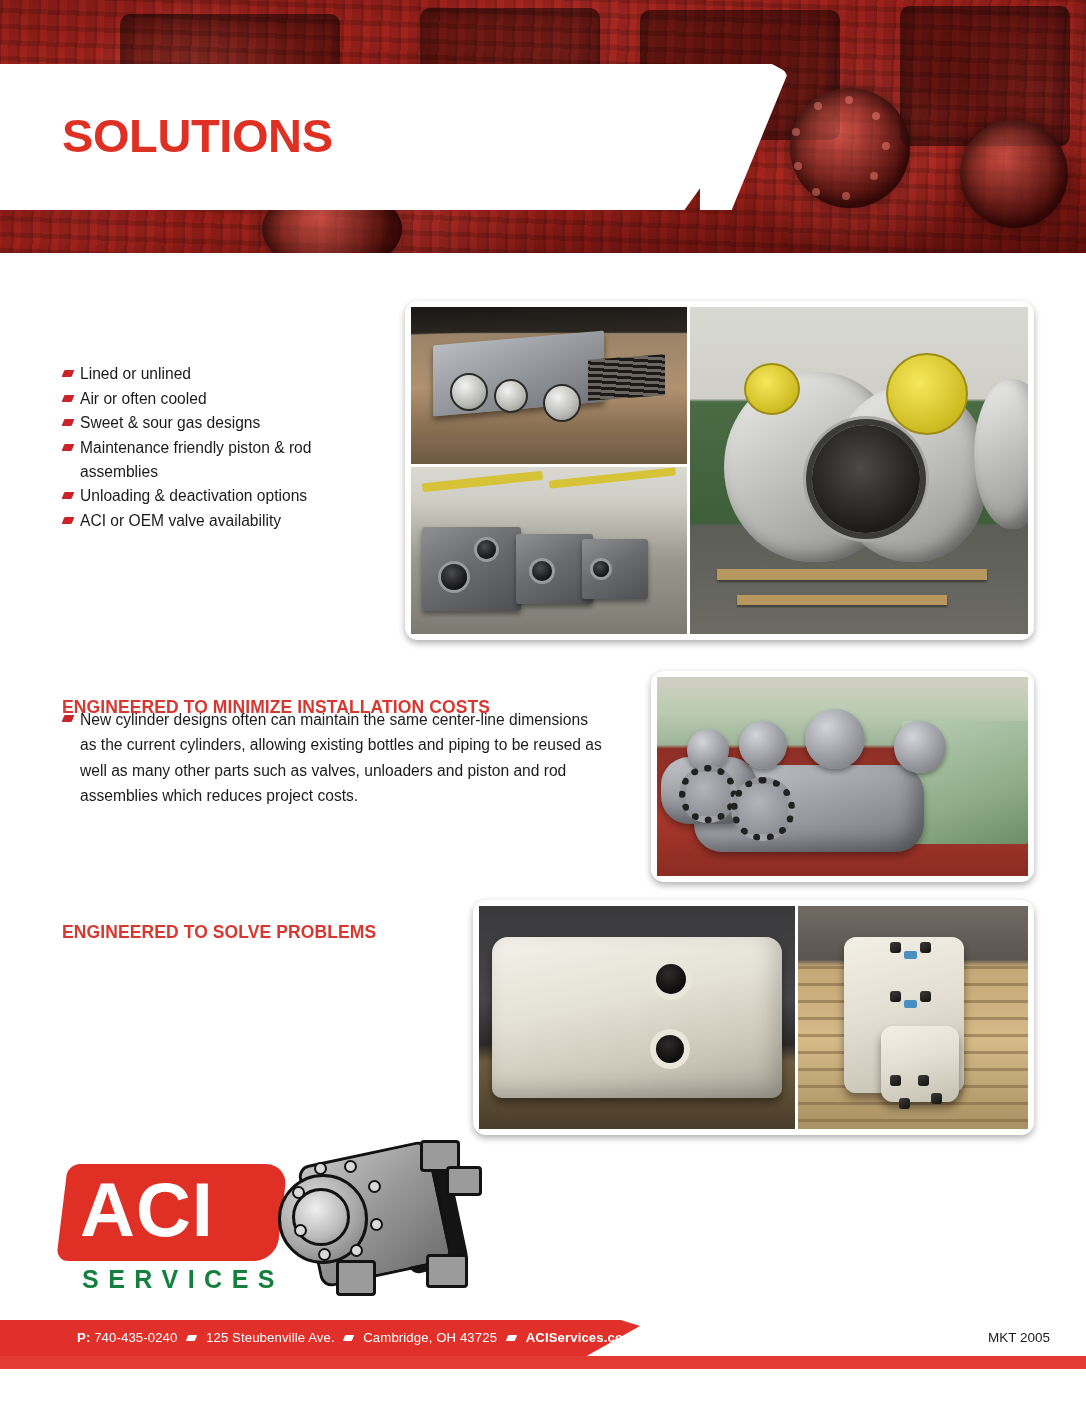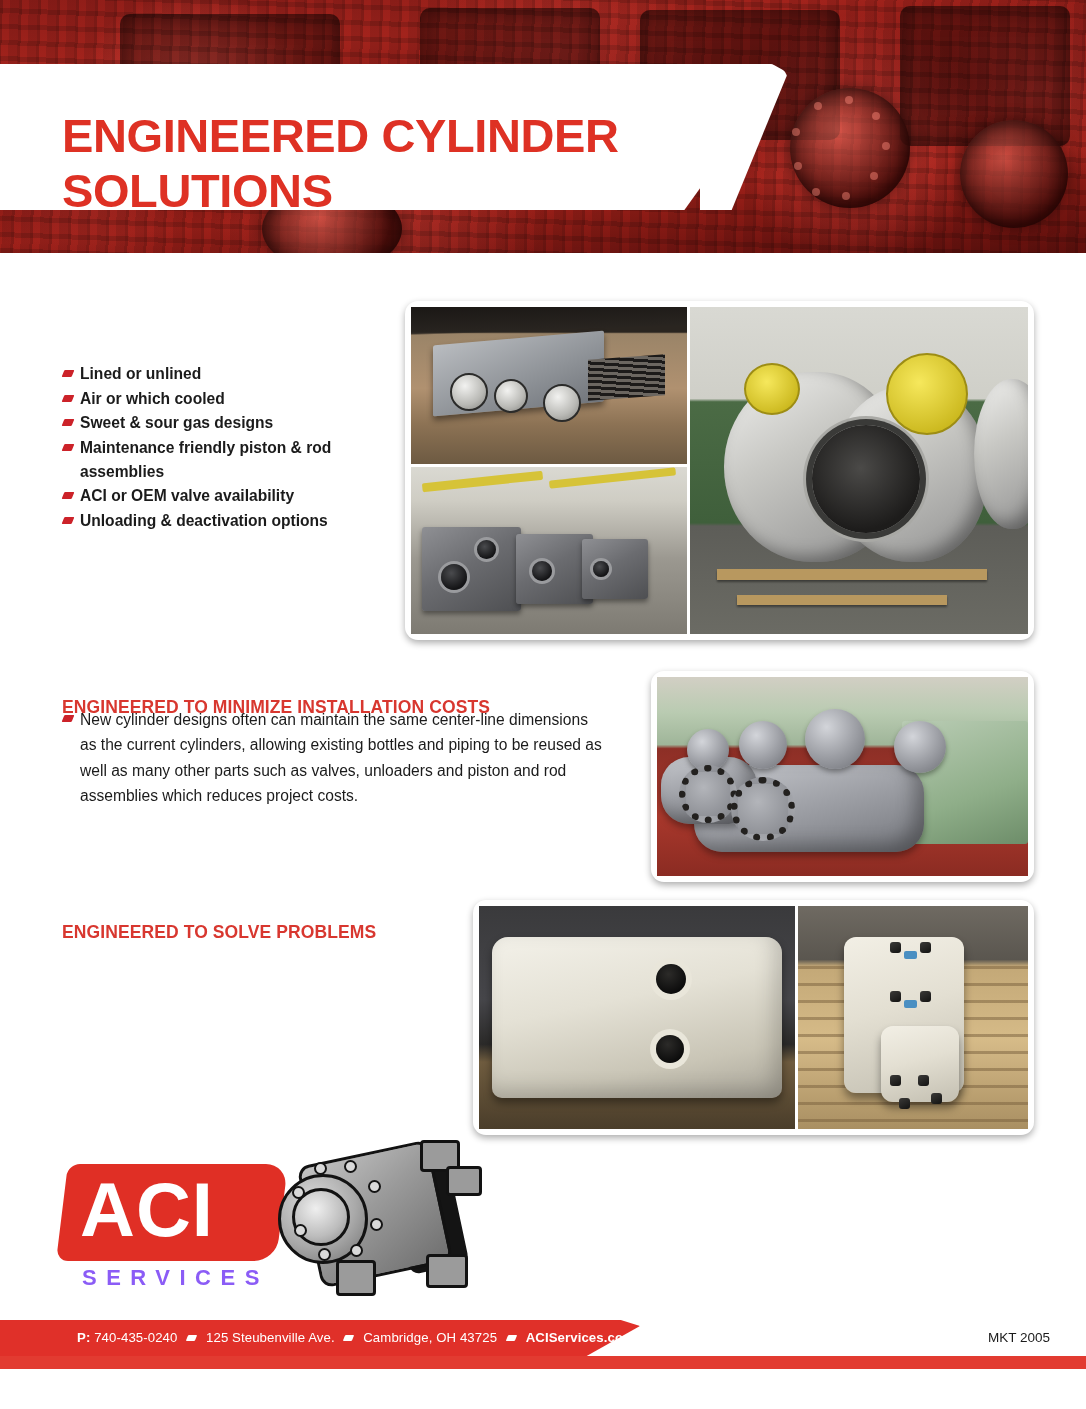--- a/index.html
+++ b/index.html
@@ -322,22 +322,22 @@
     color: #ffffff;
     font-size: 76px;
     font-weight: bold;
     letter-spacing: 1px;
     line-height: 1;
     z-index: 3;
     font-stretch: condensed;
   }
   .logo-services {
     position: absolute; left: 20px; top: 133px;
-    color: #8b5cf6;
-    font-size: 22px;
+    color: #15803d;
+    font-size: 25px;
     font-weight: bold;
     letter-spacing: 9.5px;
     z-index: 3;
   }
   .logo-machine {
     position: absolute; left: 208px; top: 0px; width: 212px; height: 172px;
   }
   .lm-body {
     position: absolute; left: 38px; top: 20px; width: 128px; height: 118px;
     background: linear-gradient(150deg, #c3c3c3 0%, #9a9a9a 45%, #6f6f6f 100%);
@@ -440,33 +440,32 @@
     <div class="hdr-bolts" style="left:842px;top:192px;width:8px;height:8px;"></div>
     <div class="hdr-bolts" style="left:812px;top:188px;width:8px;height:8px;"></div>
     <div class="hdr-bolts" style="left:794px;top:162px;width:8px;height:8px;"></div>
     <div class="hdr-bolts" style="left:792px;top:128px;width:8px;height:8px;"></div>
     <div class="hdr-bolts" style="left:814px;top:102px;width:8px;height:8px;"></div>
 
     <div class="title-banner"></div>
     <div class="title-banner-notch"></div>
 
     <h1 class="title-text">
-      <span>ENGINEERED CYLINDER</span>
       <span class="l2">SOLUTIONS</span>
     </h1>
   </div>
 
 
-  <ul class="bullets" style="left:62px;top:362px;width:330px;font-weight:bold;">
+  <ul class="bullets" style="left:62px;top:362px;width:330px;">
     <li><span>Lined or unlined</span></li>
-    <li><span>Air or which cooled</span></li>
+    <li><span>Air or often cooled</span></li>
     <li><span>Sweet &amp; sour gas designs</span></li>
     <li><span>Maintenance friendly piston &amp; rod assemblies</span></li>
+    <li><span>Unloading &amp; deactivation options</span></li>
     <li><span>ACI or OEM valve availability</span></li>
-    <li><span>Unloading &amp; deactivation options</span></li>
   </ul>
 
   <div class="photo-frame" style="left:405px;top:301px;width:629px;height:339px;">
     <div class="photo-grid">
 
       <div class="ph ph-crate" style="left:0;top:0;width:276px;height:157px;">
         <div class="body"></div>
         <div class="rods"></div>
         <div class="disc" style="left:14%;top:42%;width:34px;height:34px;"></div>
         <div class="disc" style="left:30%;top:46%;width:30px;height:30px;"></div>

